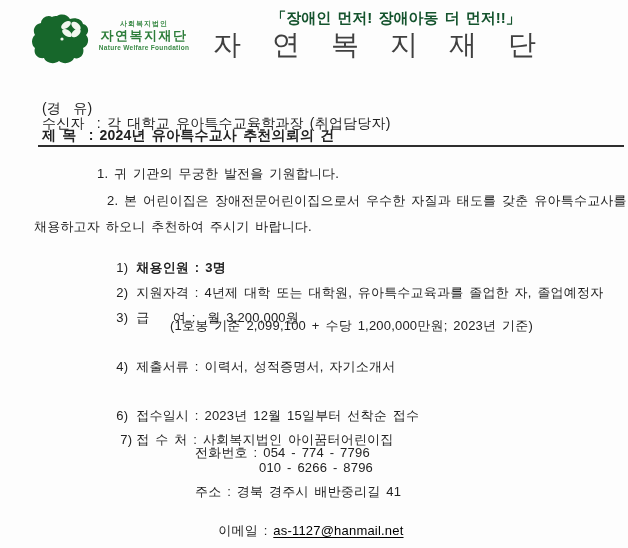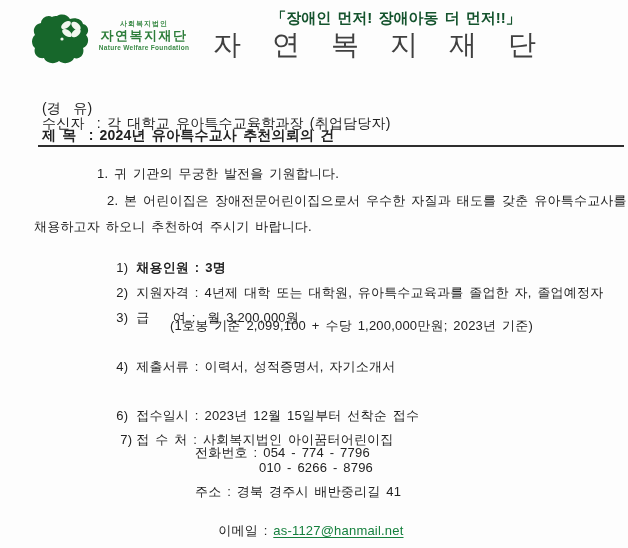--- a/index.html
+++ b/index.html
@@ -29,21 +29,21 @@
 
   
   .line { position:absolute; font-size:13px; color:#222; white-space:pre;
           word-spacing:2px; letter-spacing:0.2px; line-height:16px; }
   .meta-line { font-size:14px; }
   .bold { font-weight:bold; }
 
   .rule { position:absolute; left:38px; top:145px; width:586px; height:2px; background:#2e2e2e; }
 
   .num { display:inline-block; width:20px; }
-  .email-link { color:#15803d; text-decoration:underline; text-underline-offset:2px; cursor:pointer; }
+  .email-link { color:#000000; text-decoration:underline; text-underline-offset:2px; cursor:pointer; }
 </style>
 </head>
 <body>
 
 <div class="doc">
 
   <div class="logo-wrap">
     <svg class="logo-blob" viewBox="0 0 60 52" xmlns="http://www.w3.org/2000/svg">
       <path fill="#17672b" d="M25 3 C30 0, 36 2, 38 6 C43 4, 50 6, 51 11 C56 12, 58 18, 54 22 C58 26, 56 33, 51 35 C53 41, 48 47, 42 45 C40 50, 32 52, 27 48 C22 52, 14 50, 12 45 C6 46, 1 41, 3 35 C-1 32, -1 25, 3 22 C0 17, 3 11, 9 10 C9 5, 16 1, 20 4 C21 3, 23 3, 25 3 Z"></path>
       <g fill="#f2f7ef">

